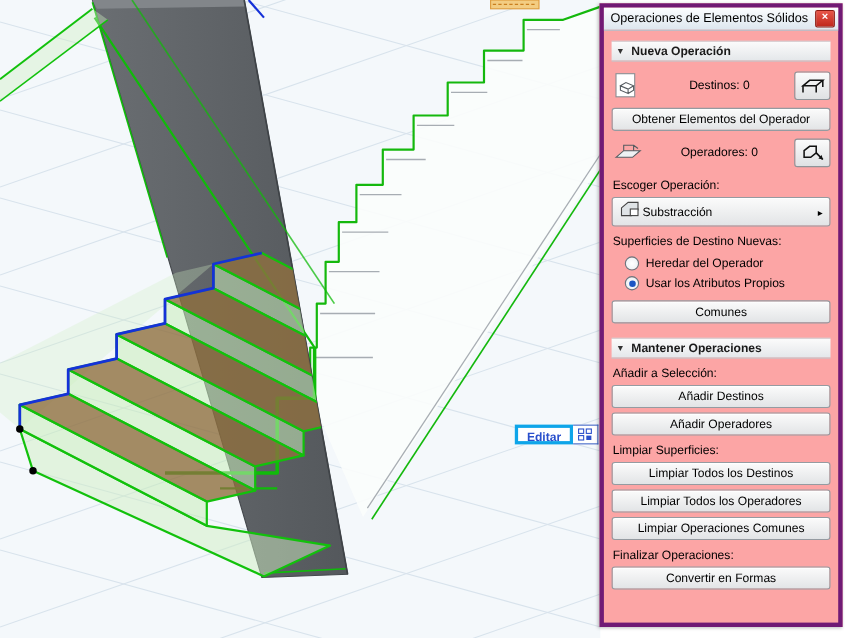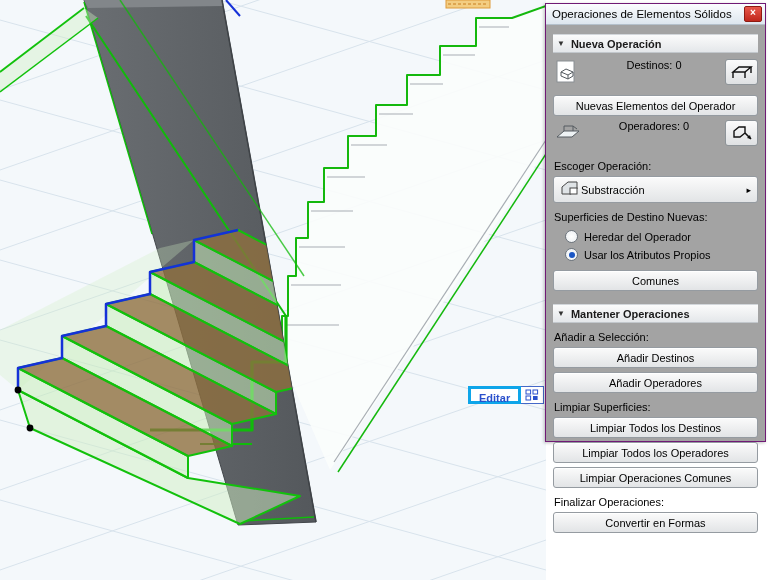--- a/index.html
+++ b/index.html
@@ -6,36 +6,36 @@
     font-family:"Liberation Sans",sans-serif;background:#fff;}
   #stage{position:relative;width:768px;height:580px;}
   #scene{position:absolute;left:0;top:0;}
   
   .edit-tip{position:absolute;left:468px;top:386px;display:flex;align-items:stretch;height:18px;
     font-size:11px;color:#2a50cc;font-weight:bold;}
   .edit-tip .lblbox{background:#fff;border:3px solid #0ea5e9;padding:1px 8px 0 8px;line-height:16px;}
   .edit-tip .icbox{background:#fff;border:1px solid #4468c8;border-left:none;width:22px;
     display:flex;align-items:center;justify-content:center;}
   
-  .panel{position:absolute;left:545px;top:3px;width:221px;height:439px;background:#a3a3a3;
-    border:1px solid #701a75;box-sizing:border-box;box-shadow:-1px 1px 3px rgba(0,0,0,.25);}
+  .panel{position:absolute;left:545px;top:3px;width:221px;height:567px;background:#fca5a5;
+    border:4px solid #701a75;box-sizing:border-box;box-shadow:-1px 1px 3px rgba(0,0,0,.25);}
   .titlebar{height:20px;background:linear-gradient(#fbfdff,#dde6ee);border-bottom:1px solid #b4c0cb;
     display:flex;align-items:center;padding:0 3px 0 6px;}
   .titlebar .title{flex:1;font-size:11.5px;color:#000;white-space:nowrap;}
   .closebtn{width:16px;height:14px;background:linear-gradient(#e8574a,#c0271c);border:1px solid #8d1b12;
     border-radius:2px;color:#fff;font-size:10px;font-weight:bold;line-height:12px;text-align:center;cursor:default;}
   .pbody{padding:6px 7px 0 7px;}
   .sechead{height:17px;margin:3px 0 6px 0;display:flex;align-items:center;gap:6px;padding:0 4px;
     background:linear-gradient(#fbfbfb,#e4e7ea);border-top:1px solid #d2d6da;border-bottom:1px solid #c2c7cc;}
   .sechead .tri{font-size:8px;color:#333;}
   .sechead .sectitle{font-size:11px;font-weight:bold;color:#1a1a1a;}
   .btn{display:block;width:100%;height:21px;margin:4px 0;font-family:"Liberation Sans",sans-serif;
     font-size:11px;color:#000;background:linear-gradient(#fbfbfb,#e2e4e6);border:1px solid #959ba1;
     border-radius:3px;box-shadow:inset 0 1px 0 #fff;padding:0;}
-  .iconrow{height:32px;margin:2px 0;display:flex;align-items:flex-start;}
+  .iconrow{height:32px;margin:2px 0;display:flex;align-items:center;}
   .iconrow .cnt{flex:1;text-align:center;font-size:11px;color:#000;}
   .bigicon{width:30px;height:26px;display:flex;align-items:center;justify-content:center;}
   .toolbtn{width:33px;height:26px;background:linear-gradient(#fbfbfb,#dfe1e3);border:1px solid #8e9499;
     border-radius:3px;display:flex;align-items:center;justify-content:center;padding:0;}
   .lbl{font-size:11px;color:#000;margin:8px 0 3px 1px;}
   .dropdown{height:25px;margin:4px 0 6px 0;display:flex;align-items:center;gap:1px;padding:0 6px;
     background:linear-gradient(#fbfbfb,#e2e4e6);border:1px solid #959ba1;border-radius:3px;
     font-size:11px;box-shadow:inset 0 1px 0 #fff;}
   .dropdown .flyout{margin-left:auto;font-size:9px;color:#000;}
   .radio-row{display:flex;align-items:flex-end;gap:6px;height:17px;margin:1px 0 1px 12px;font-size:11px;}
@@ -191,21 +191,21 @@
         <button class="toolbtn">
           <svg width="22" height="18" viewBox="0 0 22 18">
             <polygon points="2,9 8,4 20,4 14,9" fill="none" stroke="#111" stroke-width="1.4"></polygon>
             <line x1="2" y1="9" x2="2" y2="15" stroke="#111" stroke-width="1.4"></line>
             <line x1="14" y1="9" x2="14" y2="15" stroke="#111" stroke-width="1.4"></line>
             <line x1="20" y1="4" x2="20" y2="10" stroke="#111" stroke-width="1.4"></line>
           </svg>
         </button>
       </div>
 
-      <button class="btn">Nuevas Elementos del Operador</button>
+      <button class="btn">Obtener Elementos del Operador</button>
 
       <div class="iconrow">
         <span class="bigicon">
           <svg width="26" height="24" viewBox="0 0 26 24">
             <polygon points="2,16 9,10 24,10 17,16" fill="#eef2f4" stroke="#555b60"></polygon>
             <path d="M9,10 l0,-5 l9,0 l0,5 M18,5 l4,3" fill="none" stroke="#555b60"></path>
           </svg>
         </span>
         <span class="cnt">Operadores: 0</span>
         <button class="toolbtn">

